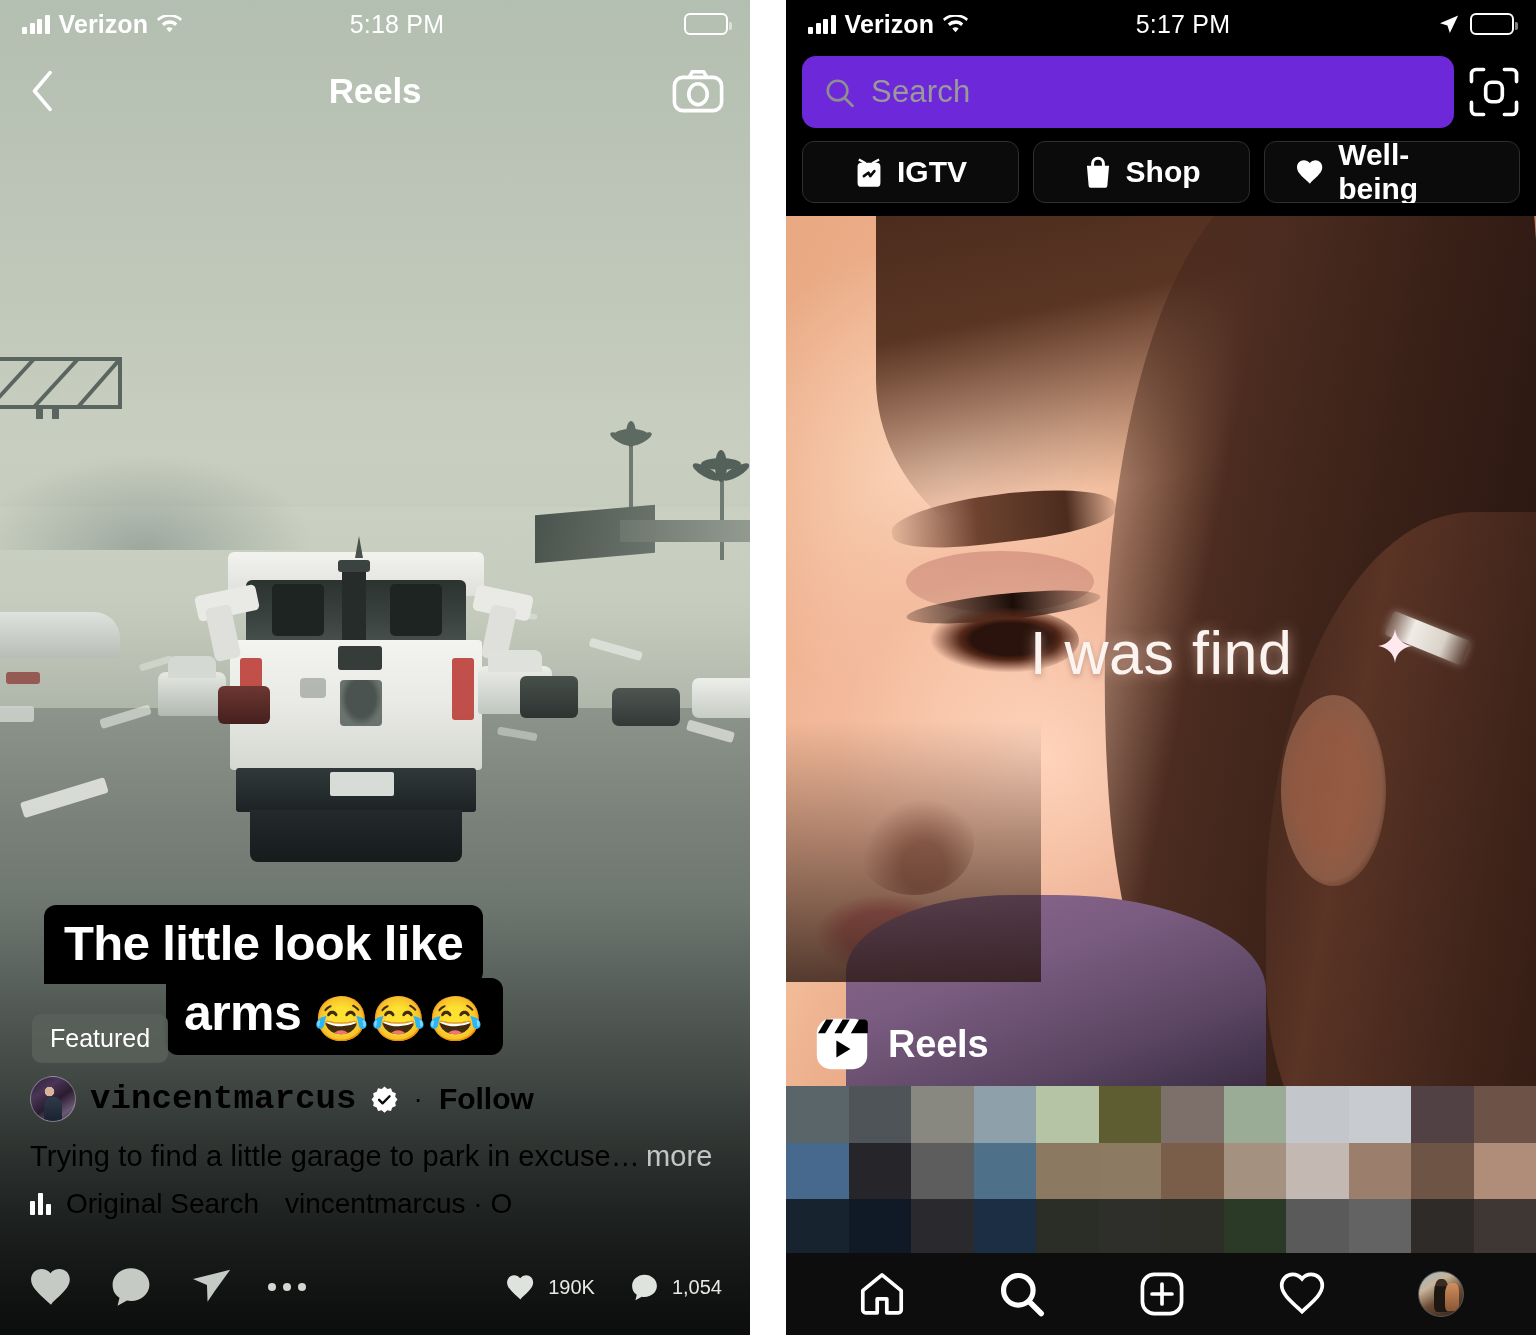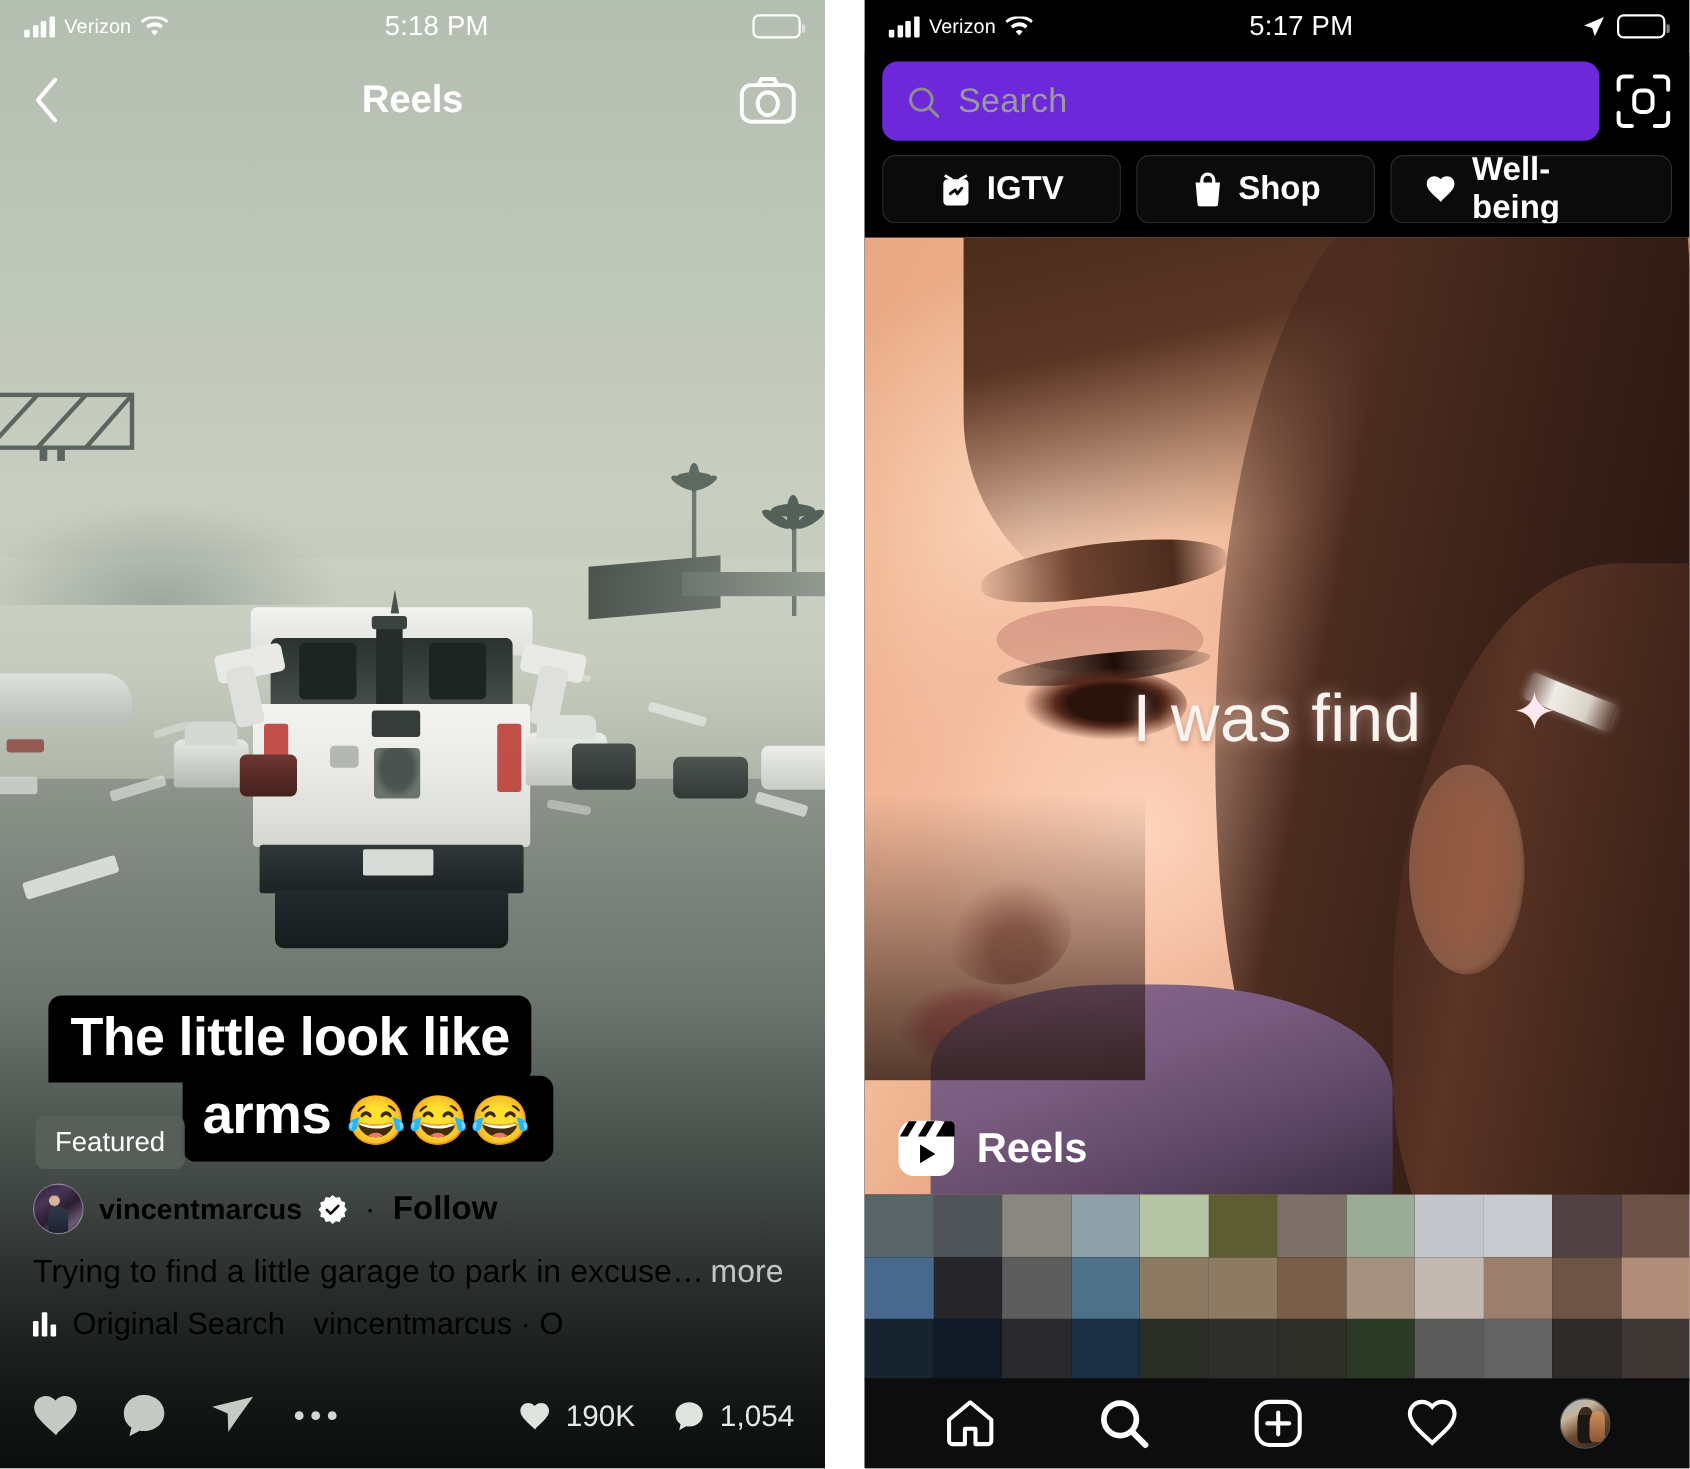--- a/index.html
+++ b/index.html
@@ -35,21 +35,21 @@
     color: #fff;
   }
   .sb-left { display: flex; align-items: center; gap: 9px; }
   .sb-center {
     position: absolute; left: 0; right: 0; top: 0; height: 48px;
     display: flex; align-items: center; justify-content: center;
     pointer-events: none;
     padding-left: 44px;
   }
   .sb-time { font-size: 25px; font-weight: 500; letter-spacing: .2px; }
-  .sb-carrier { font-size: 18px; font-weight: 400; letter-spacing: .1px; }
+  .sb-carrier { font-size: 25px; font-weight: 700; letter-spacing: .1px; }
   .sb-right {
     margin-left: auto; display: flex; align-items: center; gap: 10px;
     position: relative; z-index: 2;
   }
   .bars { display: flex; align-items: flex-end; gap: 2.5px; height: 19px; }
   .bars i { display: block; width: 5px; background: currentColor; border-radius: 1px; }
   .bars i:nth-child(1) { height: 7px; }
   .bars i:nth-child(2) { height: 11px; }
   .bars i:nth-child(3) { height: 15px; }
   .bars i:nth-child(4) { height: 19px; }
@@ -140,21 +140,21 @@
     background:
       radial-gradient(circle at 42% 33%, #d8b49a 0 12%, transparent 13%),
       linear-gradient(145deg, #2c1f3a 0%, #4a3556 30%, #2a1c30 55%, #6b5a74 80%, #241a2c 100%);
     border: 1px solid rgba(255,255,255,.35);
     flex: 0 0 auto; position: relative; overflow: hidden;
   }
   .avatar::after {
     content:""; position:absolute; left:30%; top:46%; width:40%; height:54%;
     background: linear-gradient(to bottom,#2f3a4a,#1a2230); border-radius: 40% 40% 0 0;
   }
-  .author-name { font-size: 26px; font-weight: 600; letter-spacing: .1px; }
+  .author-name { font-size: 34px; font-weight: 600; letter-spacing: .1px; font-family: Liberation Mono, monospace; }
   .verified {
     width: 27px; height: 27px; display: inline-block;
   }
   .dot-sep { font-size: 28px; opacity: .95; margin: 0 2px; }
   .follow-btn { font-size: 30px; font-weight: 600; }
 
   .caption-row {
     position: absolute; left: 30px; right: 20px; top: 1140px; z-index: 24;
     font-size: 29px; font-weight: 400; letter-spacing: .1px;
     white-space: nowrap;
@@ -173,21 +173,21 @@
   .action-bar {
     position: absolute; left: 0; right: 0; top: 1252px; height: 70px;
     z-index: 24; display: flex; align-items: center;
     padding: 0 28px;
   }
   .act-left { display: flex; align-items: center; gap: 34px; }
   .act-right { margin-left: auto; display: flex; align-items: center; gap: 34px; }
   .act-ico { width: 46px; height: 46px; display: block; color: #c6cac4; }
   .dots-ico { width: 46px; height: 20px; display: flex; align-items: center; gap: 7px; }
   .dots-ico i { width: 8px; height: 8px; border-radius: 50%; background: #d3d7d1; display:block; }
-  .count-grp { display: flex; align-items: center; gap: 12px; color: #e6e9e4; font-size: 27px; }
+  .count-grp { display: flex; align-items: center; gap: 12px; color: #e6e9e4; font-size: 20px; }
   .count-ico { width: 31px; height: 31px; display:block; color:#dfe3dd; }
 
   
   #explore-header {
     position: absolute; top: 48px; left: 0; right: 0;
     background: #000; padding: 8px 16px 12px; z-index: 30;
   }
   .search-row { display: flex; align-items: center; gap: 14px; }
   .search-box {
     flex: 1; height: 72px;

